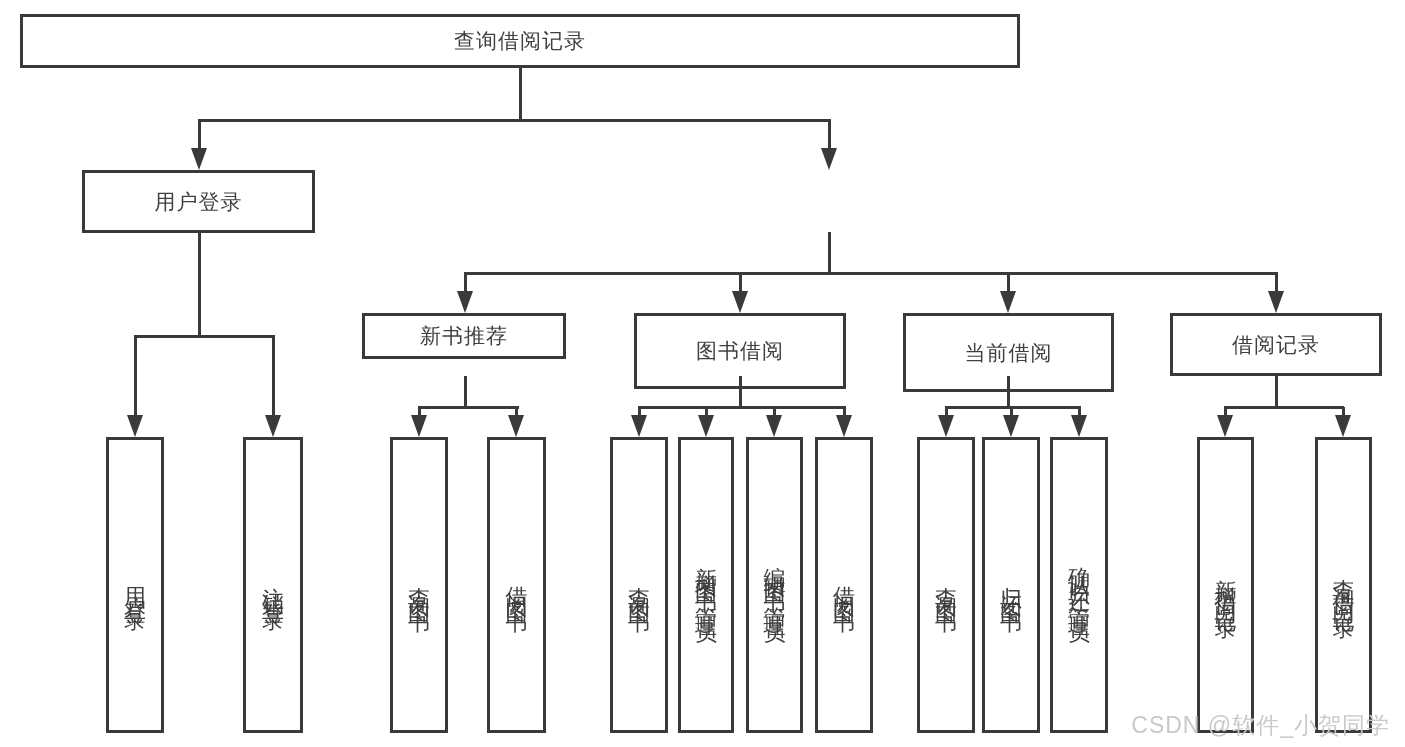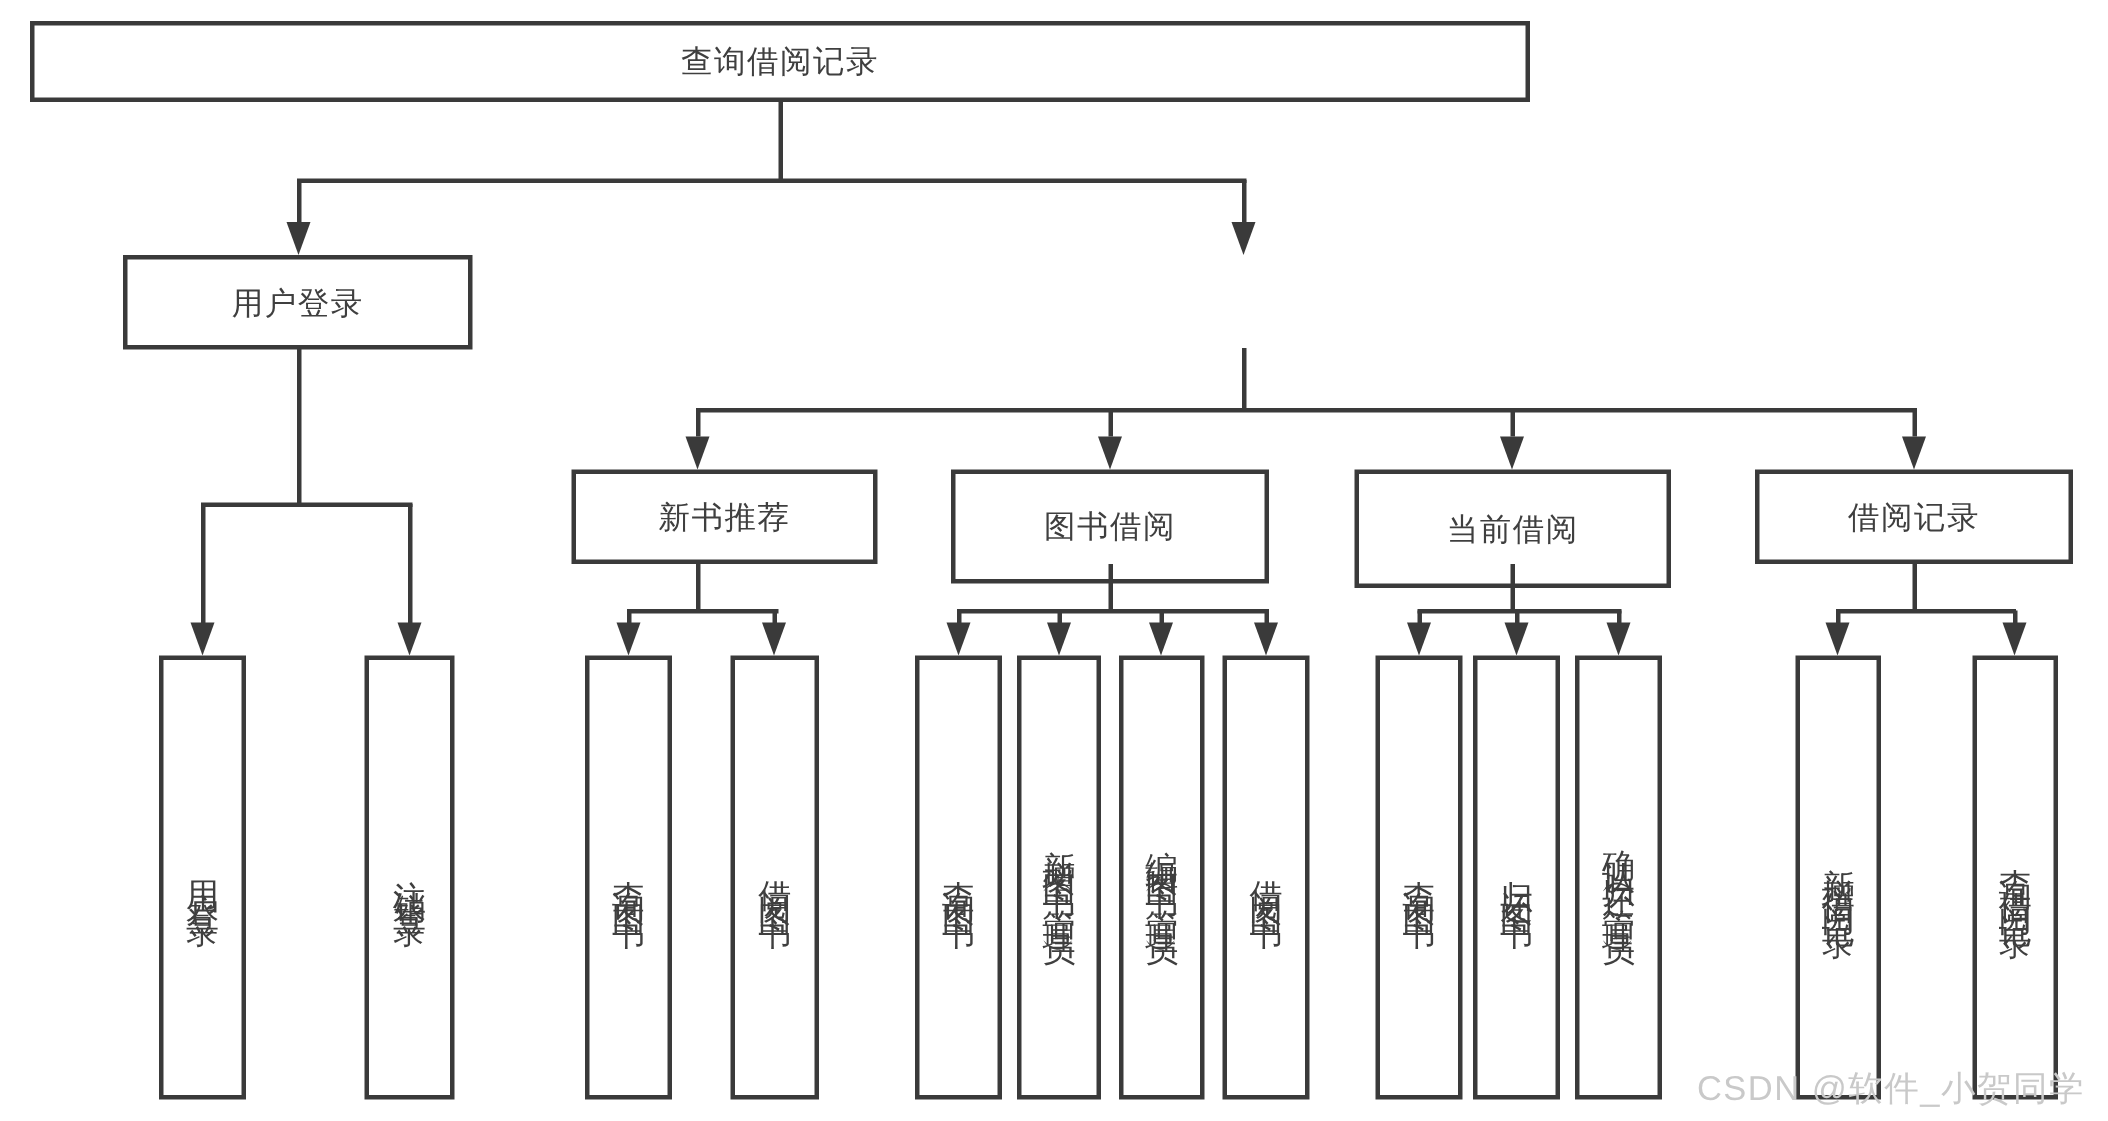--- a/index.html
+++ b/index.html
@@ -55,21 +55,21 @@
 </head>
 <body>
 
 <div class="canvas">
 
   <div class="box" style="left:20px;top:14px;width:1000px;height:54px">查询借阅记录</div>
 
   <div class="box" style="left:82px;top:170px;width:233px;height:63px">用户登录</div>
 
 
-  <div class="box" style="left:381px;top:313px;width:204px;height:63px">新书推荐</div>
+  <div class="box" style="left:362px;top:313px;width:204px;height:46px">新书推荐</div>
 
   <div class="box" style="left:634px;top:313px;width:212px;height:76px">图书借阅</div>
 
   <div class="box" style="left:903px;top:313px;width:211px;height:79px">当前借阅</div>
 
   <div class="box" style="left:1170px;top:313px;width:212px;height:63px">借阅记录</div>
 
   <div class="box leaf" style="left:106px;top:437px;width:58px;height:296px">
     <span class="vtext">用户登录</span>
   </div>

